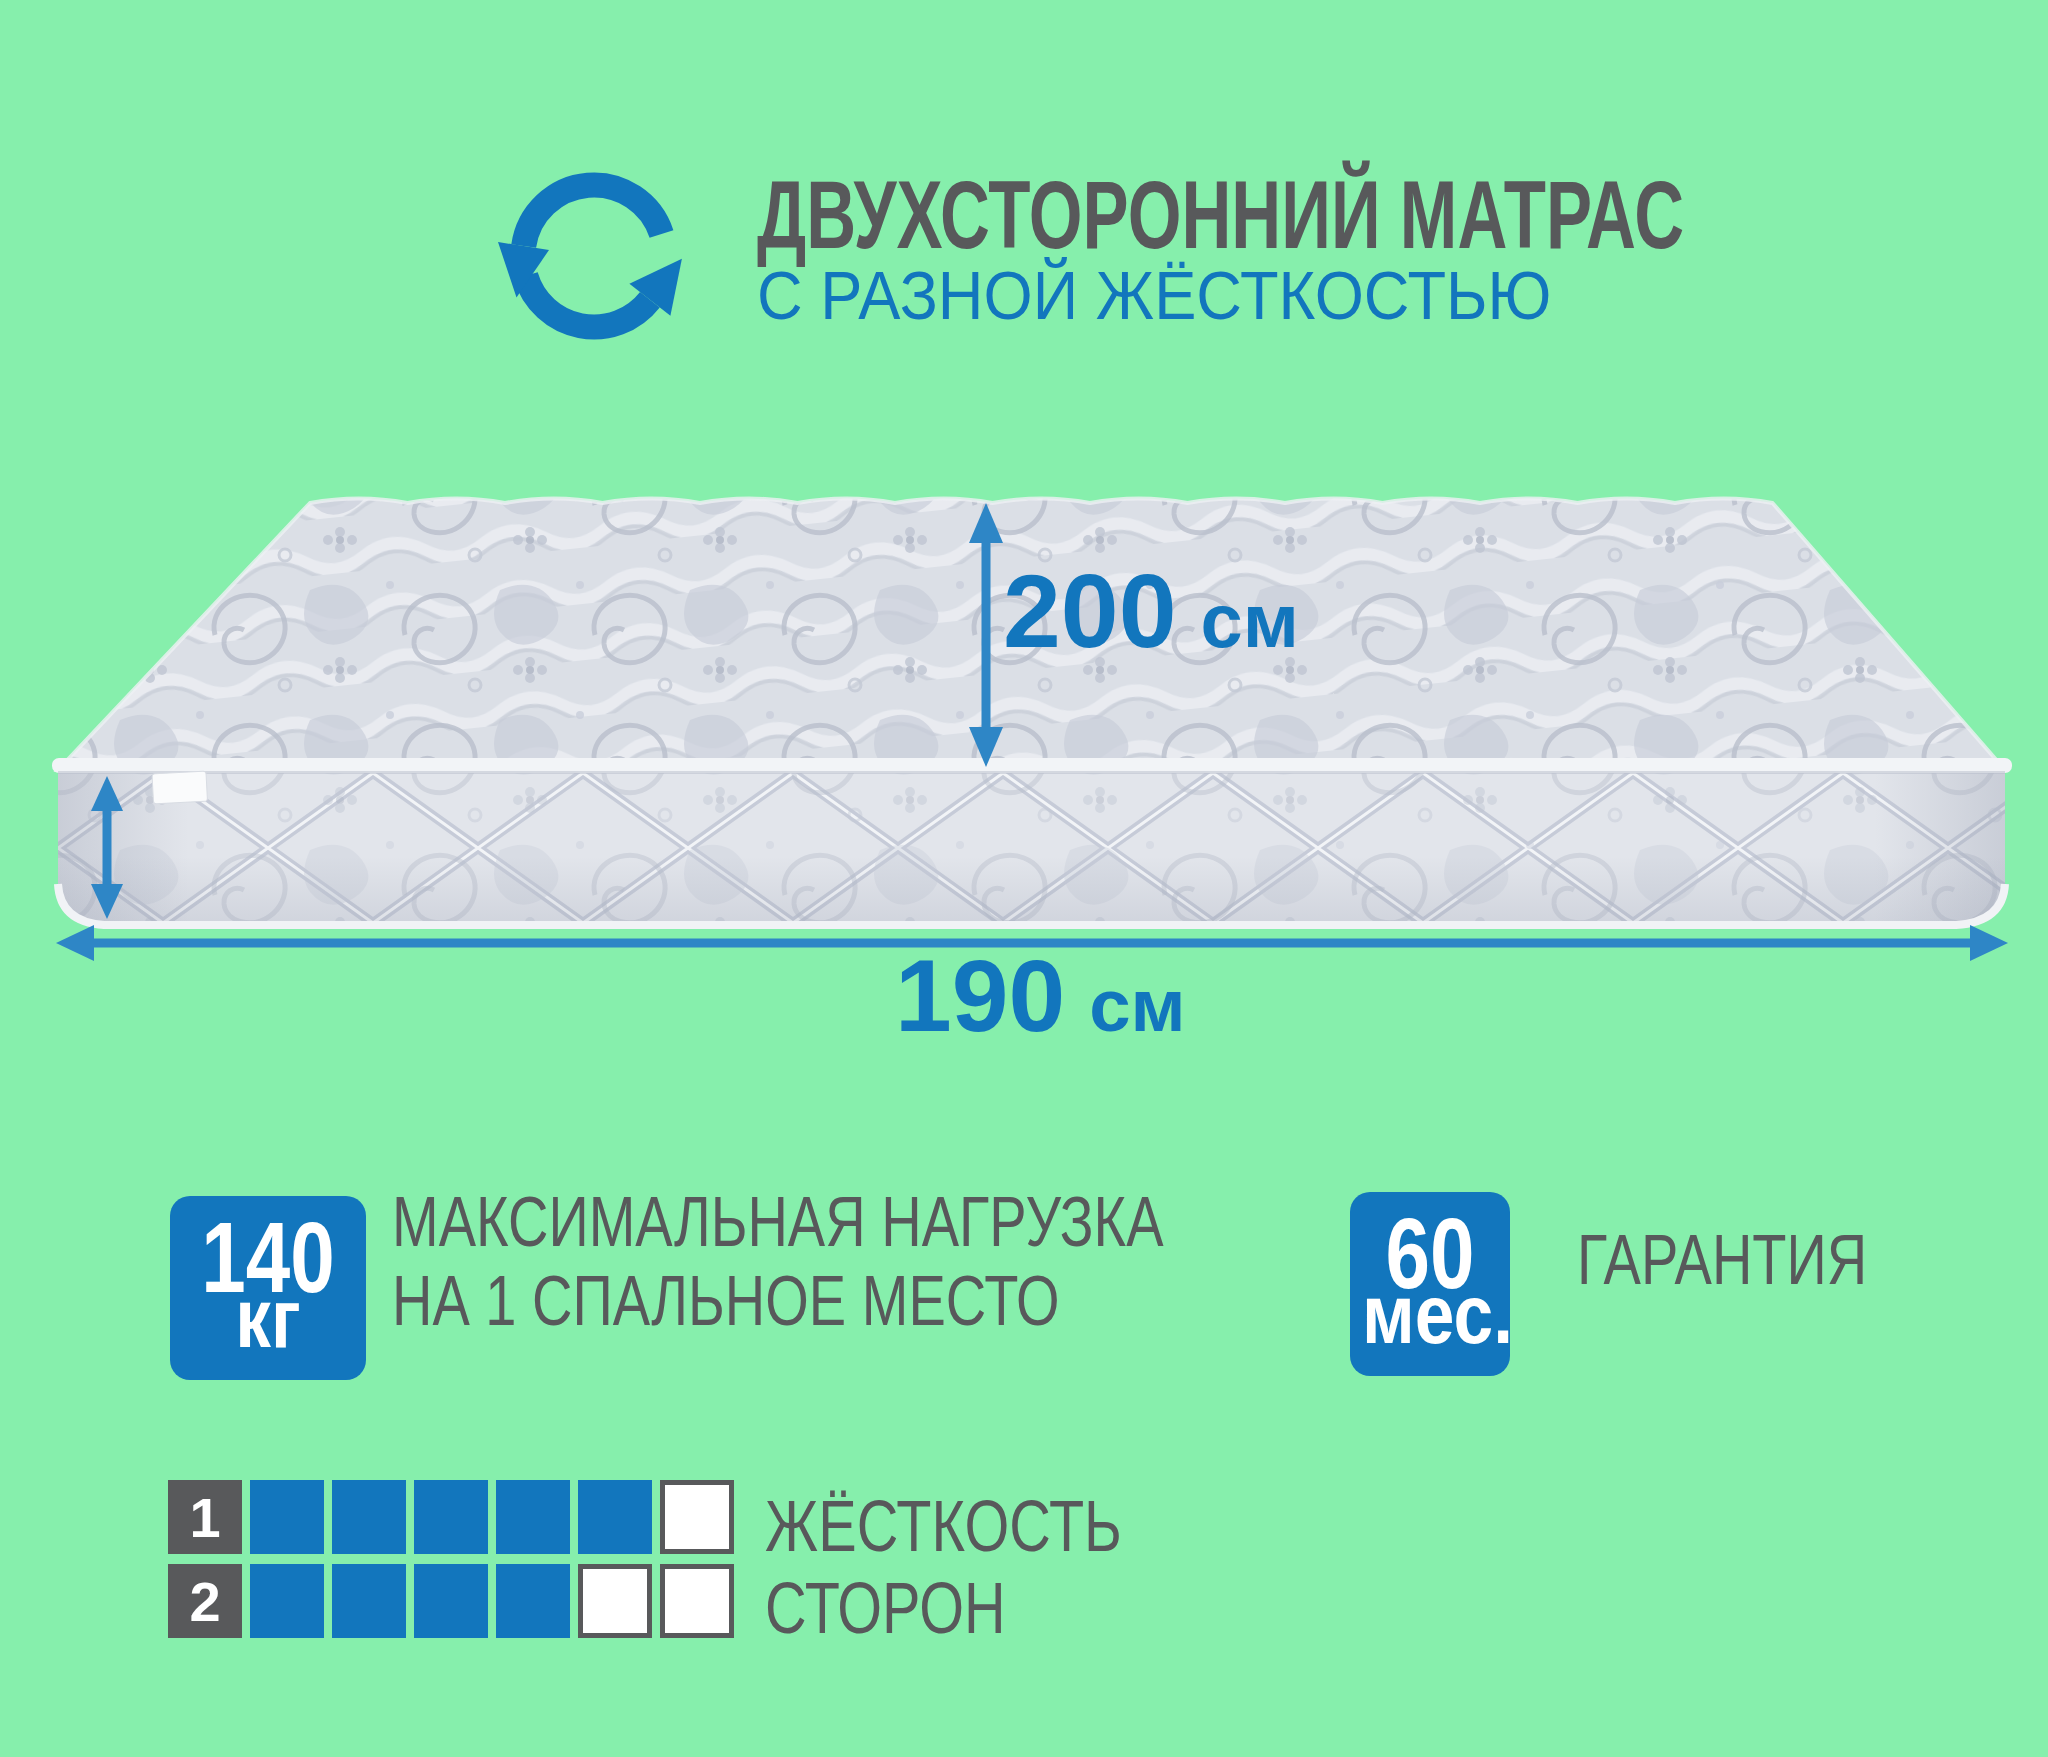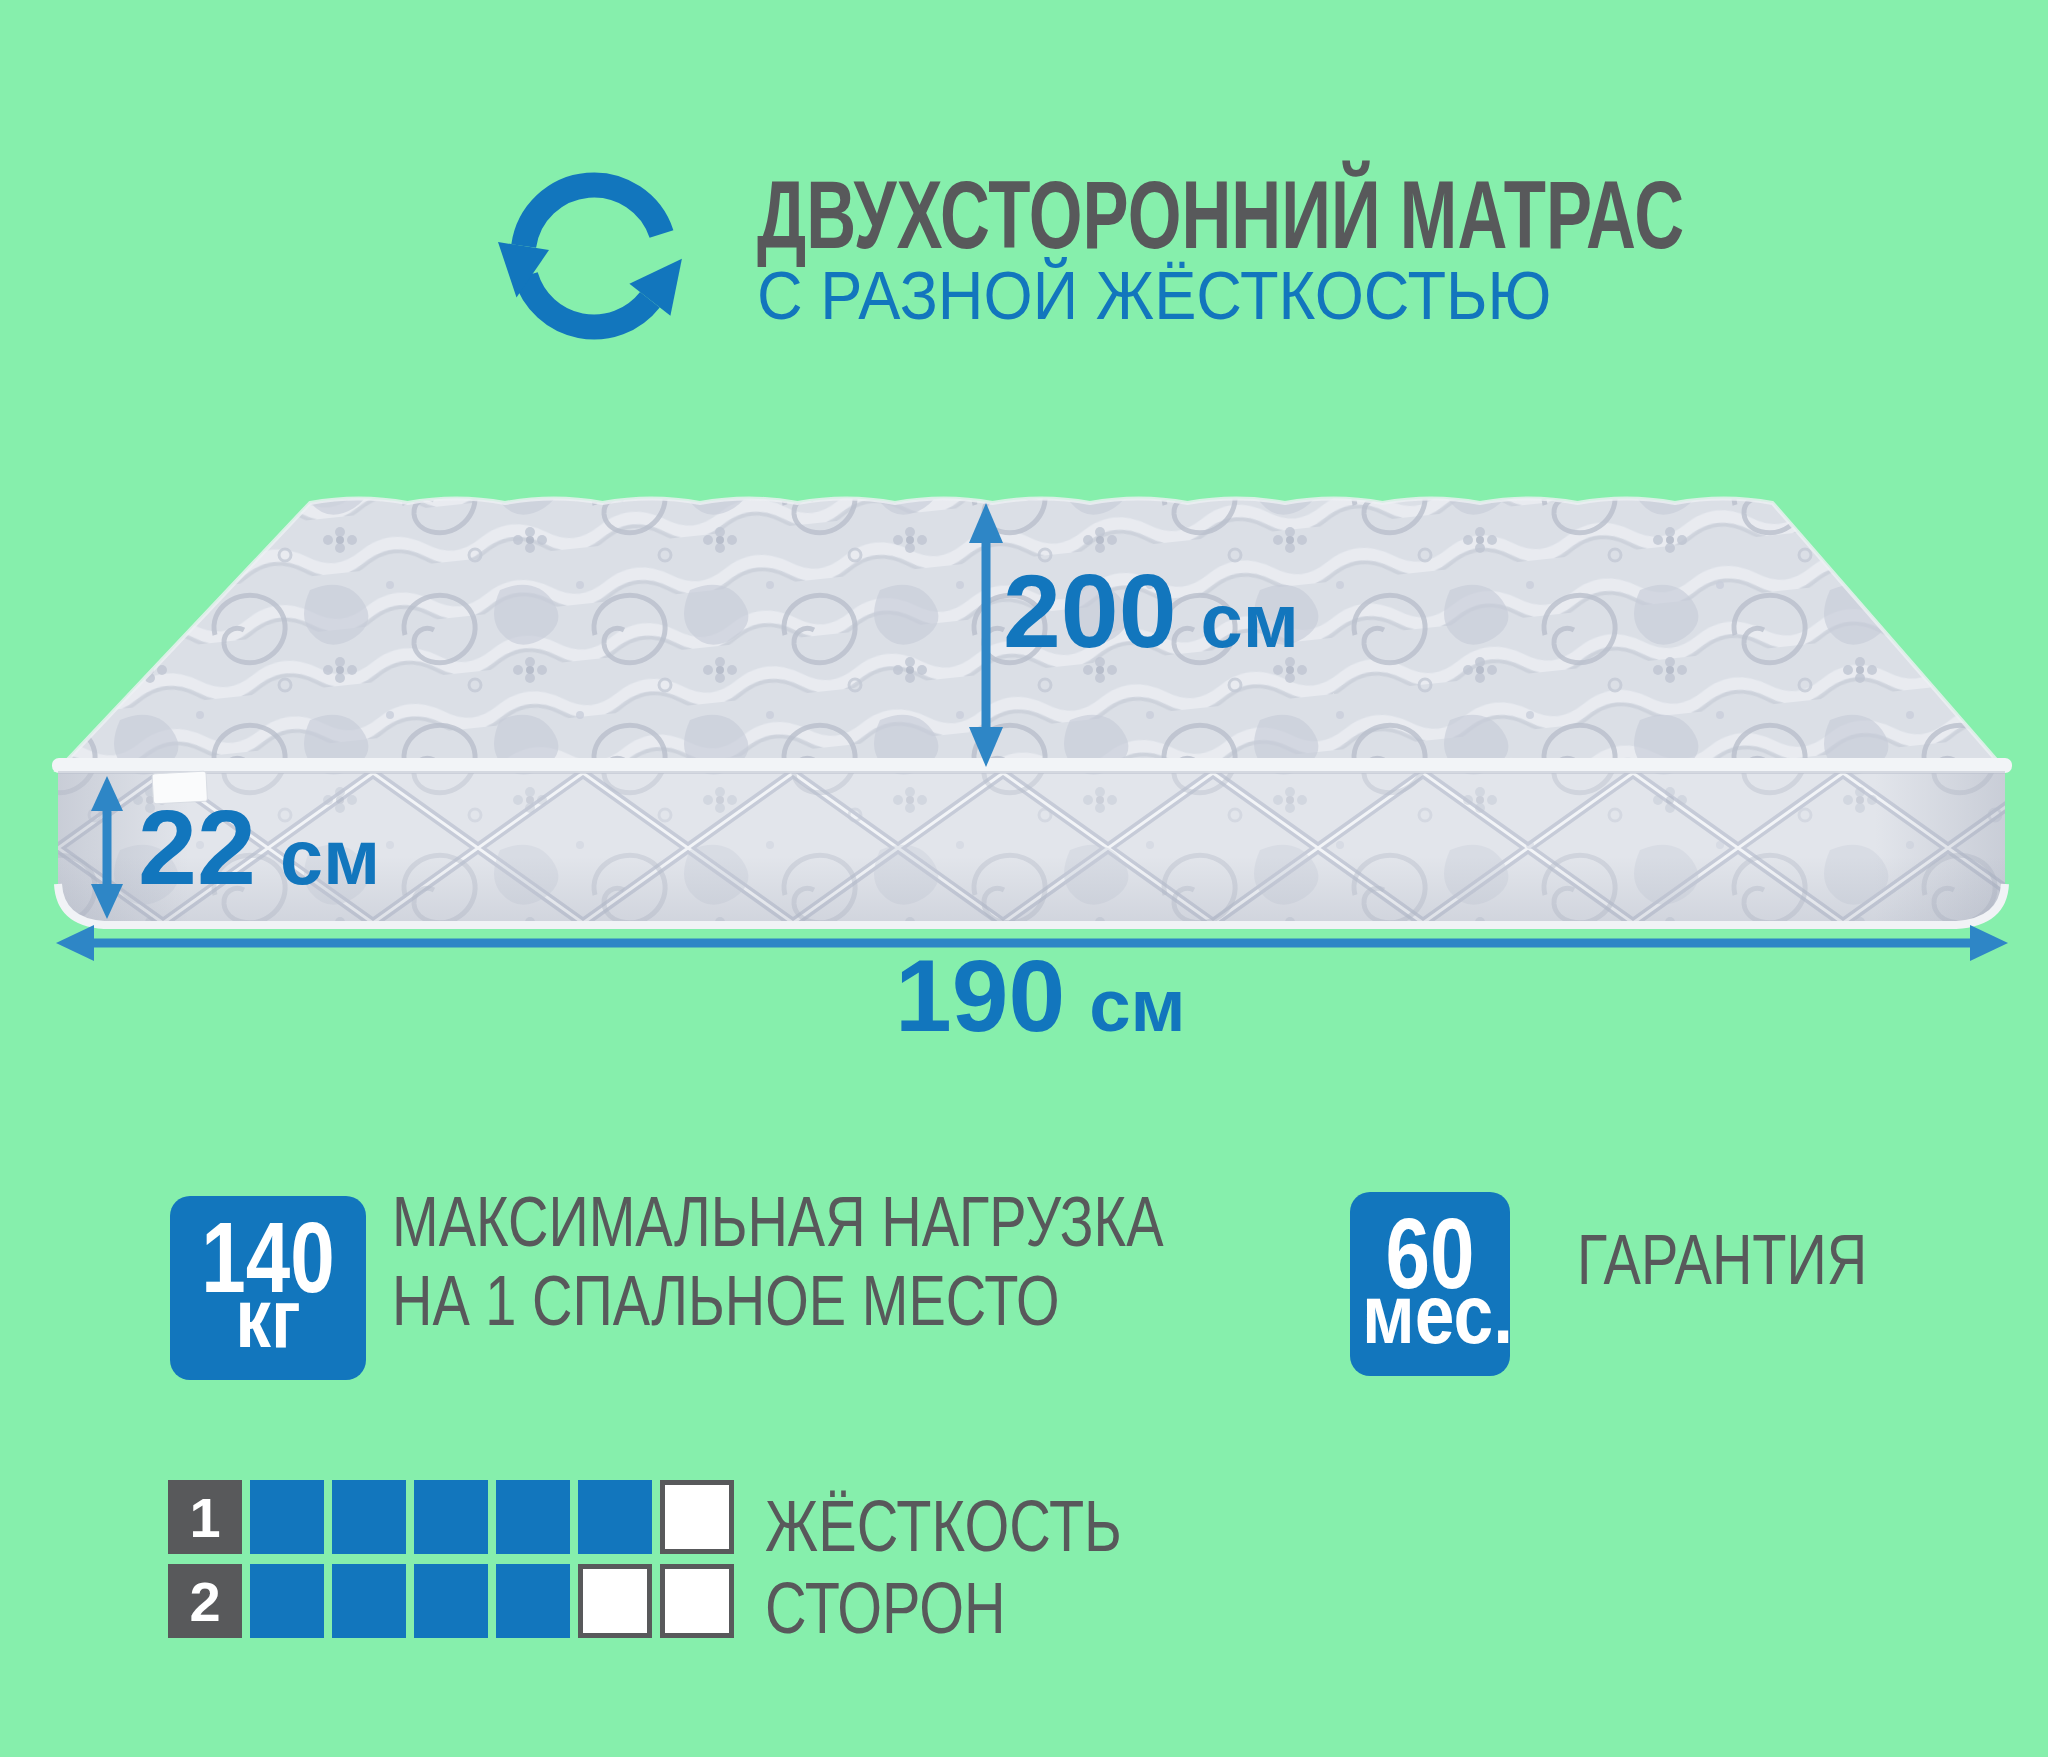--- a/index.html
+++ b/index.html
@@ -146,23 +146,20 @@
         <line x1="92" y1="503" x2="1974" y2="503"></line>
         <polygon points="56,503 94,485 94,521" stroke="none"></polygon>
         <polygon points="2008,503 1970,485 1970,521" stroke="none"></polygon>
       </g>
     </g>
   </svg>
 
   <div class="dim dim-width">
     <span>200</span><span class="unit">см</span>
   </div>
-  <div class="dim dim-height">
-    <span>22</span><span class="unit">см</span>
-  </div>
   <div class="dim dim-length">
     <span>190</span><span class="unit">см</span>
   </div>
 
   <div class="badge badge-load">
     <div class="bnum">140</div>
     <div class="bunit">кг</div>
   </div>
   <div class="badge-caption load-caption">
     <div>МАКСИМАЛЬНАЯ НАГРУЗКА</div>

